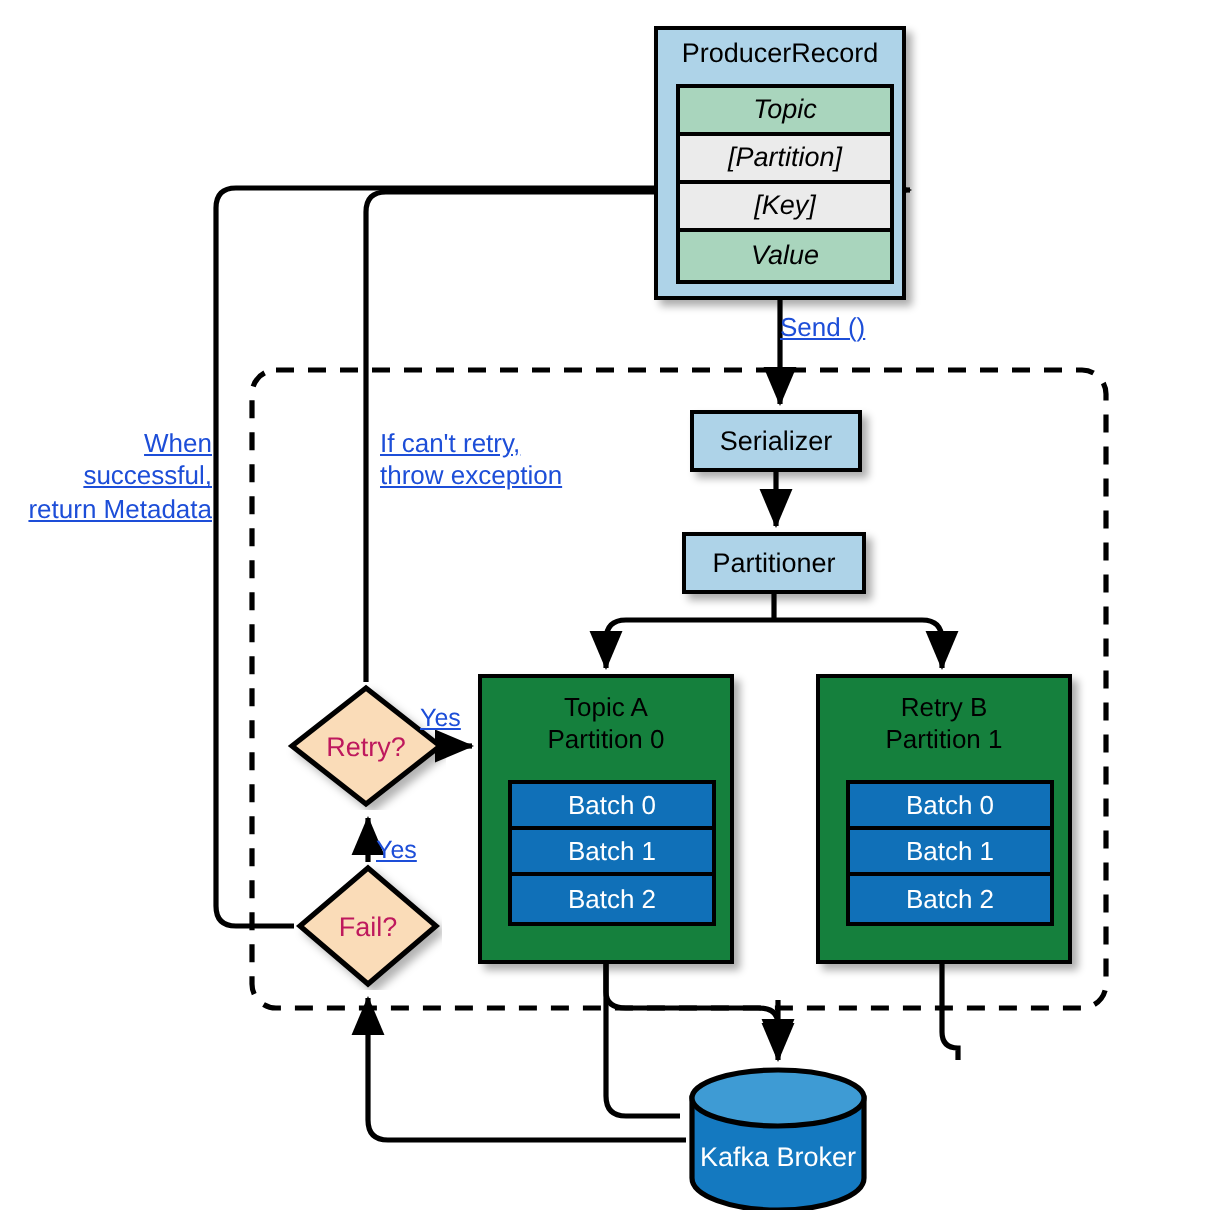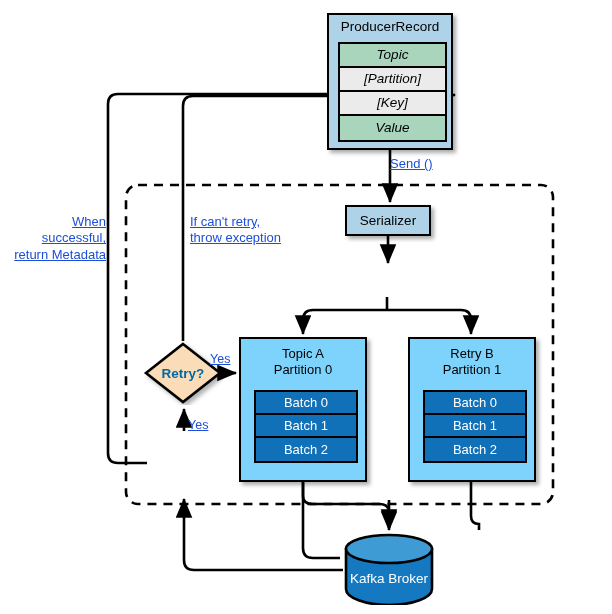--- a/index.html
+++ b/index.html
@@ -73,21 +73,21 @@
     border: 2.5px solid #000000;
     font-size: 13.5px;
     box-shadow: 3px 3px 4px rgba(0,0,0,0.33);
   }
   #serializer { left: 345px; top: 205px; width: 86px; height: 31px; }
   #partitioner { left: 341px; top: 266px; width: 92px; height: 31px; }
 
   
   .topicbox {
     position: absolute;
-    background: #7dd3fc;
+    background: #15803d;
     border: 2.5px solid #000000;
     box-sizing: border-box;
     box-shadow: 3px 3px 4px rgba(0,0,0,0.33);
   }
   #topic-a { left: 239px; top: 337px; width: 128px; height: 145px; }
   #topic-b { left: 408px; top: 337px; width: 128px; height: 145px; }
   .topic-title {
     padding-top: 7px;
     font-size: 13px;
     text-align: center;
@@ -113,23 +113,22 @@
   .batch:last-child { border-bottom: none; }
 
   
   .diamond-wrap { position: absolute; }
   .diamond-label {
     position: absolute;
     left: 0; top: 0;
     width: 100%; height: 100%;
     display: flex; align-items: center; justify-content: center;
     font-size: 13.5px;
-    color: #0369a1;
+    color: #be185d;
     pointer-events: none;
-    font-weight: bold;
   }
   #retry-diamond { left: 143px; top: 341px; width: 80px; height: 64px; }
   #fail-diamond  { left: 147px; top: 431px; width: 74px; height: 64px; }
 
   
   #kafka-broker {
     position: absolute;
     left: 343px; top: 533px;
     width: 92px; height: 72px;
   }
@@ -213,20 +212,21 @@
     <div id="producer-record-title">ProducerRecord</div>
     <div class="pr-rows">
       <div class="pr-row pr-green">Topic</div>
       <div class="pr-row pr-gray">[Partition]</div>
       <div class="pr-row pr-gray">[Key]</div>
       <div class="pr-row pr-green">Value</div>
     </div>
   </div>
 
   <div id="serializer" class="node procbox">Serializer</div>
+  <div id="partitioner" class="node procbox">Partitioner</div>
 
   <div id="topic-a" class="topicbox">
     <div class="topic-title">
       <span>Topic A</span><br>
       <span>Partition 0</span>
     </div>
     <div class="batch-stack">
       <div class="batch">Batch 0</div>
       <div class="batch">Batch 1</div>
       <div class="batch">Batch 2</div>
@@ -245,20 +245,26 @@
     </div>
   </div>
 
   <div id="retry-diamond" class="diamond-wrap">
     <svg width="80" height="64" viewBox="0 0 80 64" xmlns="http://www.w3.org/2000/svg">
       <polygon points="40,3 77,32 40,61 3,32" fill="#fadcb8" stroke="#000" stroke-width="2.6" style="filter:drop-shadow(3px 3px 2px rgba(0,0,0,0.3))"></polygon>
     </svg>
     <div class="diamond-label">Retry?</div>
   </div>
 
+  <div id="fail-diamond" class="diamond-wrap">
+    <svg width="74" height="64" viewBox="0 0 74 64" xmlns="http://www.w3.org/2000/svg">
+      <polygon points="37,3 71,32 37,61 3,32" fill="#fadcb8" stroke="#000" stroke-width="2.6" style="filter:drop-shadow(3px 3px 2px rgba(0,0,0,0.3))"></polygon>
+    </svg>
+    <div class="diamond-label">Fail?</div>
+  </div>
 
   <div id="kafka-broker">
     <svg width="92" height="72" viewBox="0 0 92 72" xmlns="http://www.w3.org/2000/svg">
       <path d="M3,16 L3,56 A43,16 0 0 0 89,56 L89,16 Z" fill="#1479c0" stroke="#000" stroke-width="2.6"></path>
       <ellipse cx="46" cy="16" rx="43" ry="14" fill="#3e9bd4" stroke="#000" stroke-width="2.6"></ellipse>
     </svg>
     <div id="kafka-broker-label">Kafka Broker</div>
   </div>
 
   <div id="label-send" class="edge-label">Send ()</div>

